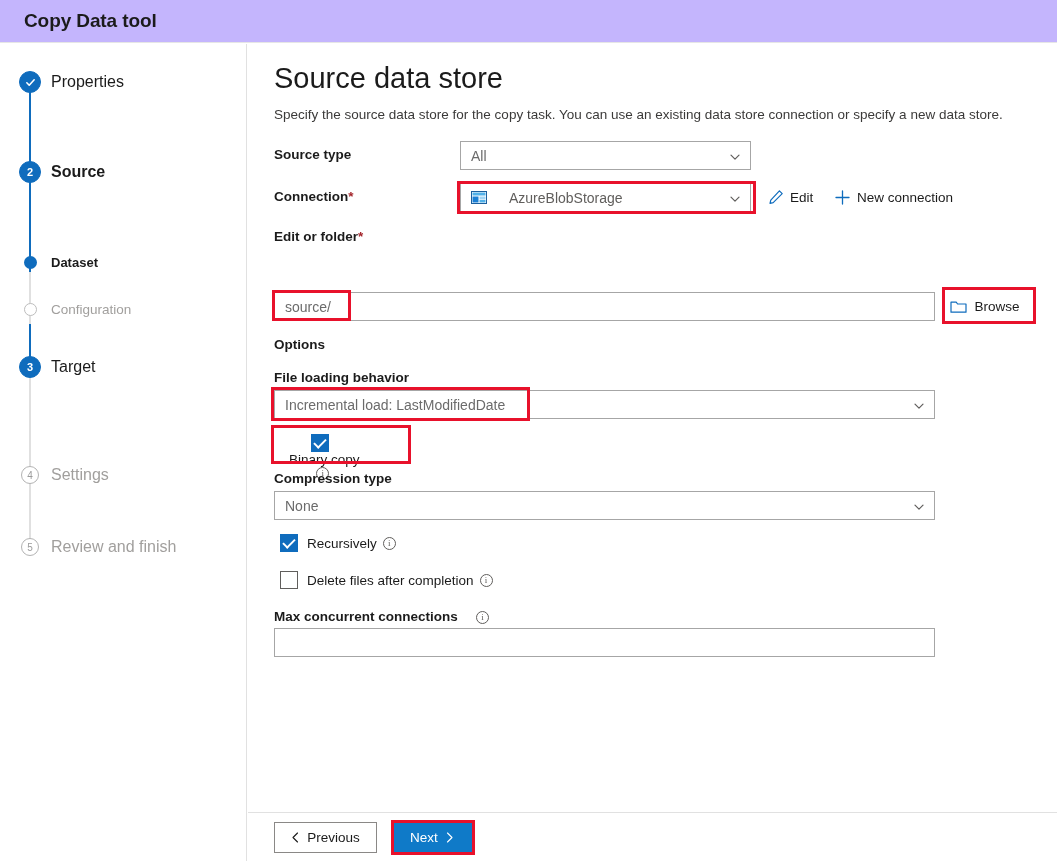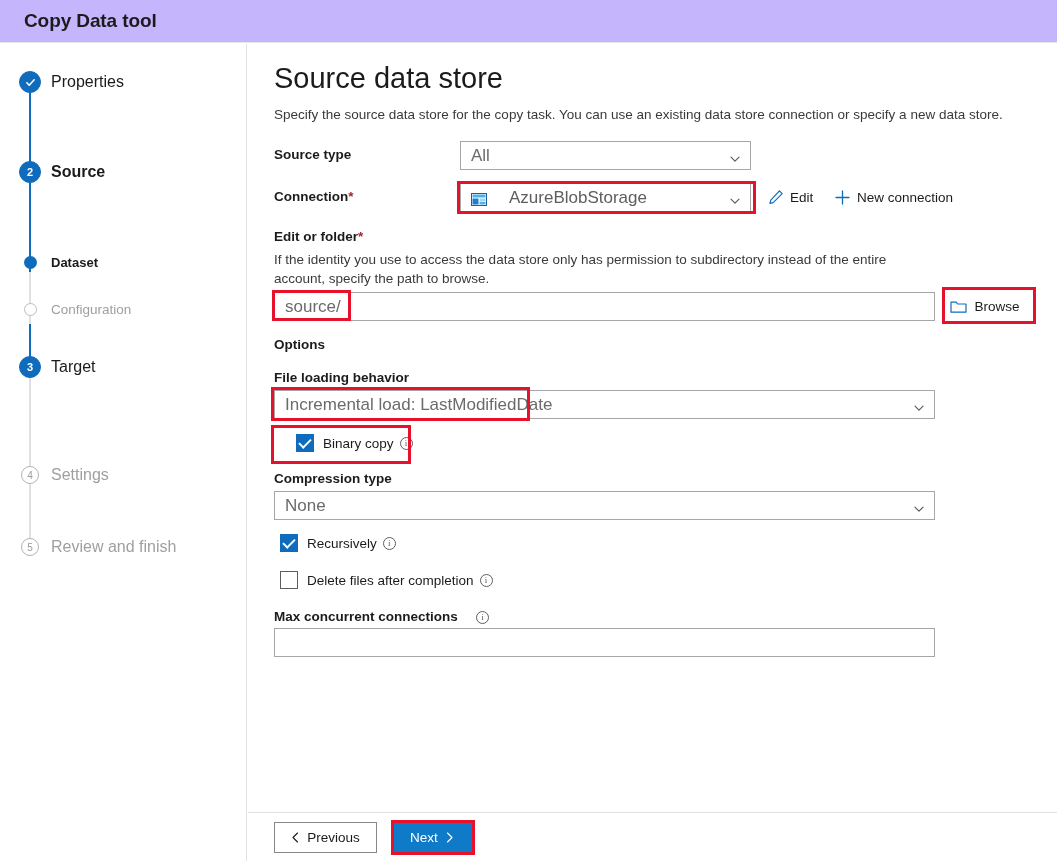--- a/index.html
+++ b/index.html
@@ -156,21 +156,21 @@
     line-height: 19px;
   }
 
   .fld {
     position: absolute;
     border: 1px solid #a6a6a6;
     background: #ffffff;
     height: 29px;
     display: flex;
     align-items: center;
-    font-size: 17px;
+    font-size: 14px;
     color: #6b6b6b;
   }
   .fld .val {
     padding-left: 10px;
     white-space: nowrap;
     overflow: hidden;
   }
   .fld .val.dark { color: #605e5c; }
   .fld .chev {
     position: absolute;
@@ -408,21 +408,20 @@
         <svg width="17" height="17" viewBox="0 0 17 17" aria-hidden="true">
             <path d="M8.5 2 V15 M2 8.5 H15" stroke="#0f6cbd" stroke-width="1.3" stroke-linecap="round"></path>
           </svg>
       </span>
       <span>New connection</span>
     </div>
 
     <div class="form-label" style="left:26px; top:185px;">
       <span>Edit or folder</span><span class="req">*</span>
     </div>
-    <div class="helper-text" style="left:26px; top:206px; width:660px;">If the identity you use to access the data store only has permission to subdirectory instead of the entire account, specify the path to browse.</div>
 
     <div class="fld" style="left:26px; top:248px; width:661px;">
       <span class="val">source/</span>
     </div>
 
     <div class="browse-btn" style="left:694px; top:248px; width:86px; height:29px;">
       <span class="glyph">
         <svg width="17" height="15" viewBox="0 0 17 15" aria-hidden="true">
           <path d="M1 3.2 H6.2 L7.6 5 H16 V13.2 H1 Z" fill="none" stroke="#0f6cbd" stroke-width="1.2" stroke-linejoin="round"></path>
         </svg>
@@ -435,21 +434,21 @@
     <div class="form-label" style="left:26px; top:326px;">File loading behavior</div>
     <div class="fld" style="left:26px; top:346px; width:661px;">
       <span class="val">Incremental load: LastModifiedDate</span>
       <span class="chev">
         <svg width="12" height="12" viewBox="0 0 12 12" aria-hidden="true">
             <path d="M2 4.2 L6 8.2 L10 4.2" stroke="#605e5c" stroke-width="1.2" fill="none" stroke-linecap="round" stroke-linejoin="round"></path>
           </svg>
       </span>
     </div>
 
-    <div class="cbrow" style="left:48px; top:390px;">
+    <div class="cbrow" style="left:32px; top:390px;flex-direction:column;">
       <span class="cbox checked"></span>
       <span class="cblabel">Binary copy</span>
       <span class="info-icon">i</span>
     </div>
 
     <div class="form-label" style="left:26px; top:427px;">Compression type</div>
     <div class="fld" style="left:26px; top:447px; width:661px;">
       <span class="val">None</span>
       <span class="chev">
         <svg width="12" height="12" viewBox="0 0 12 12" aria-hidden="true">

